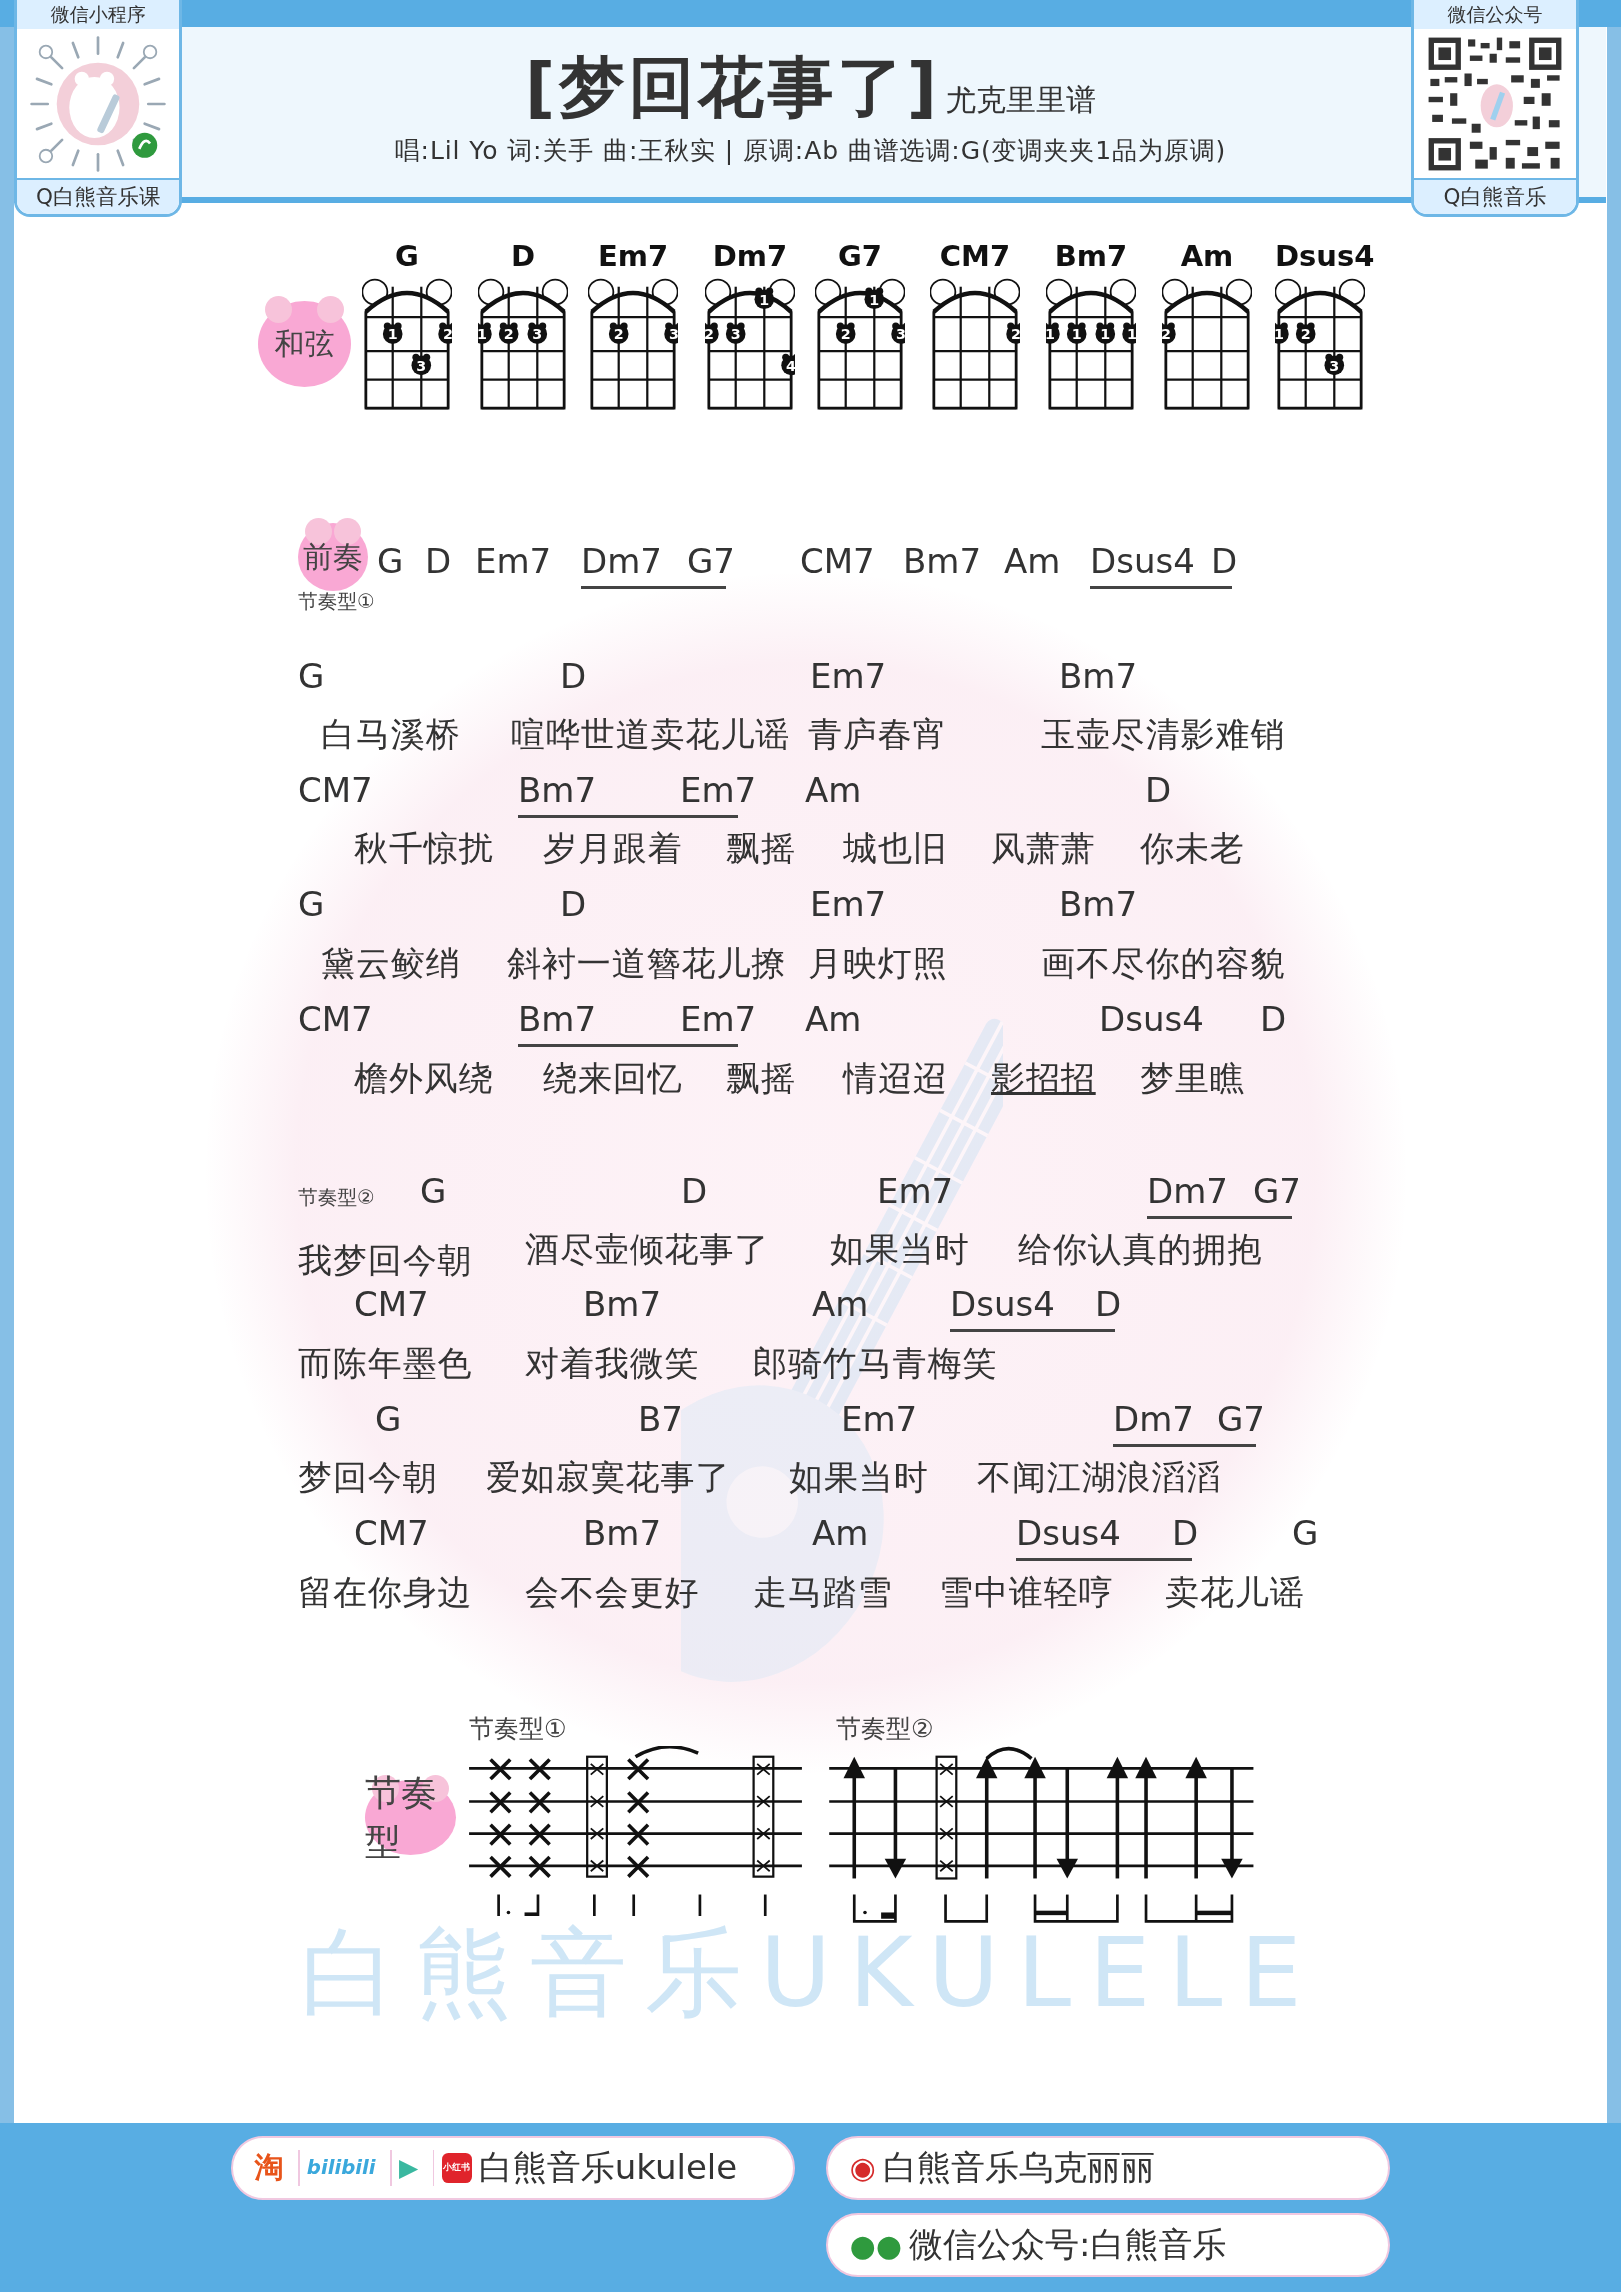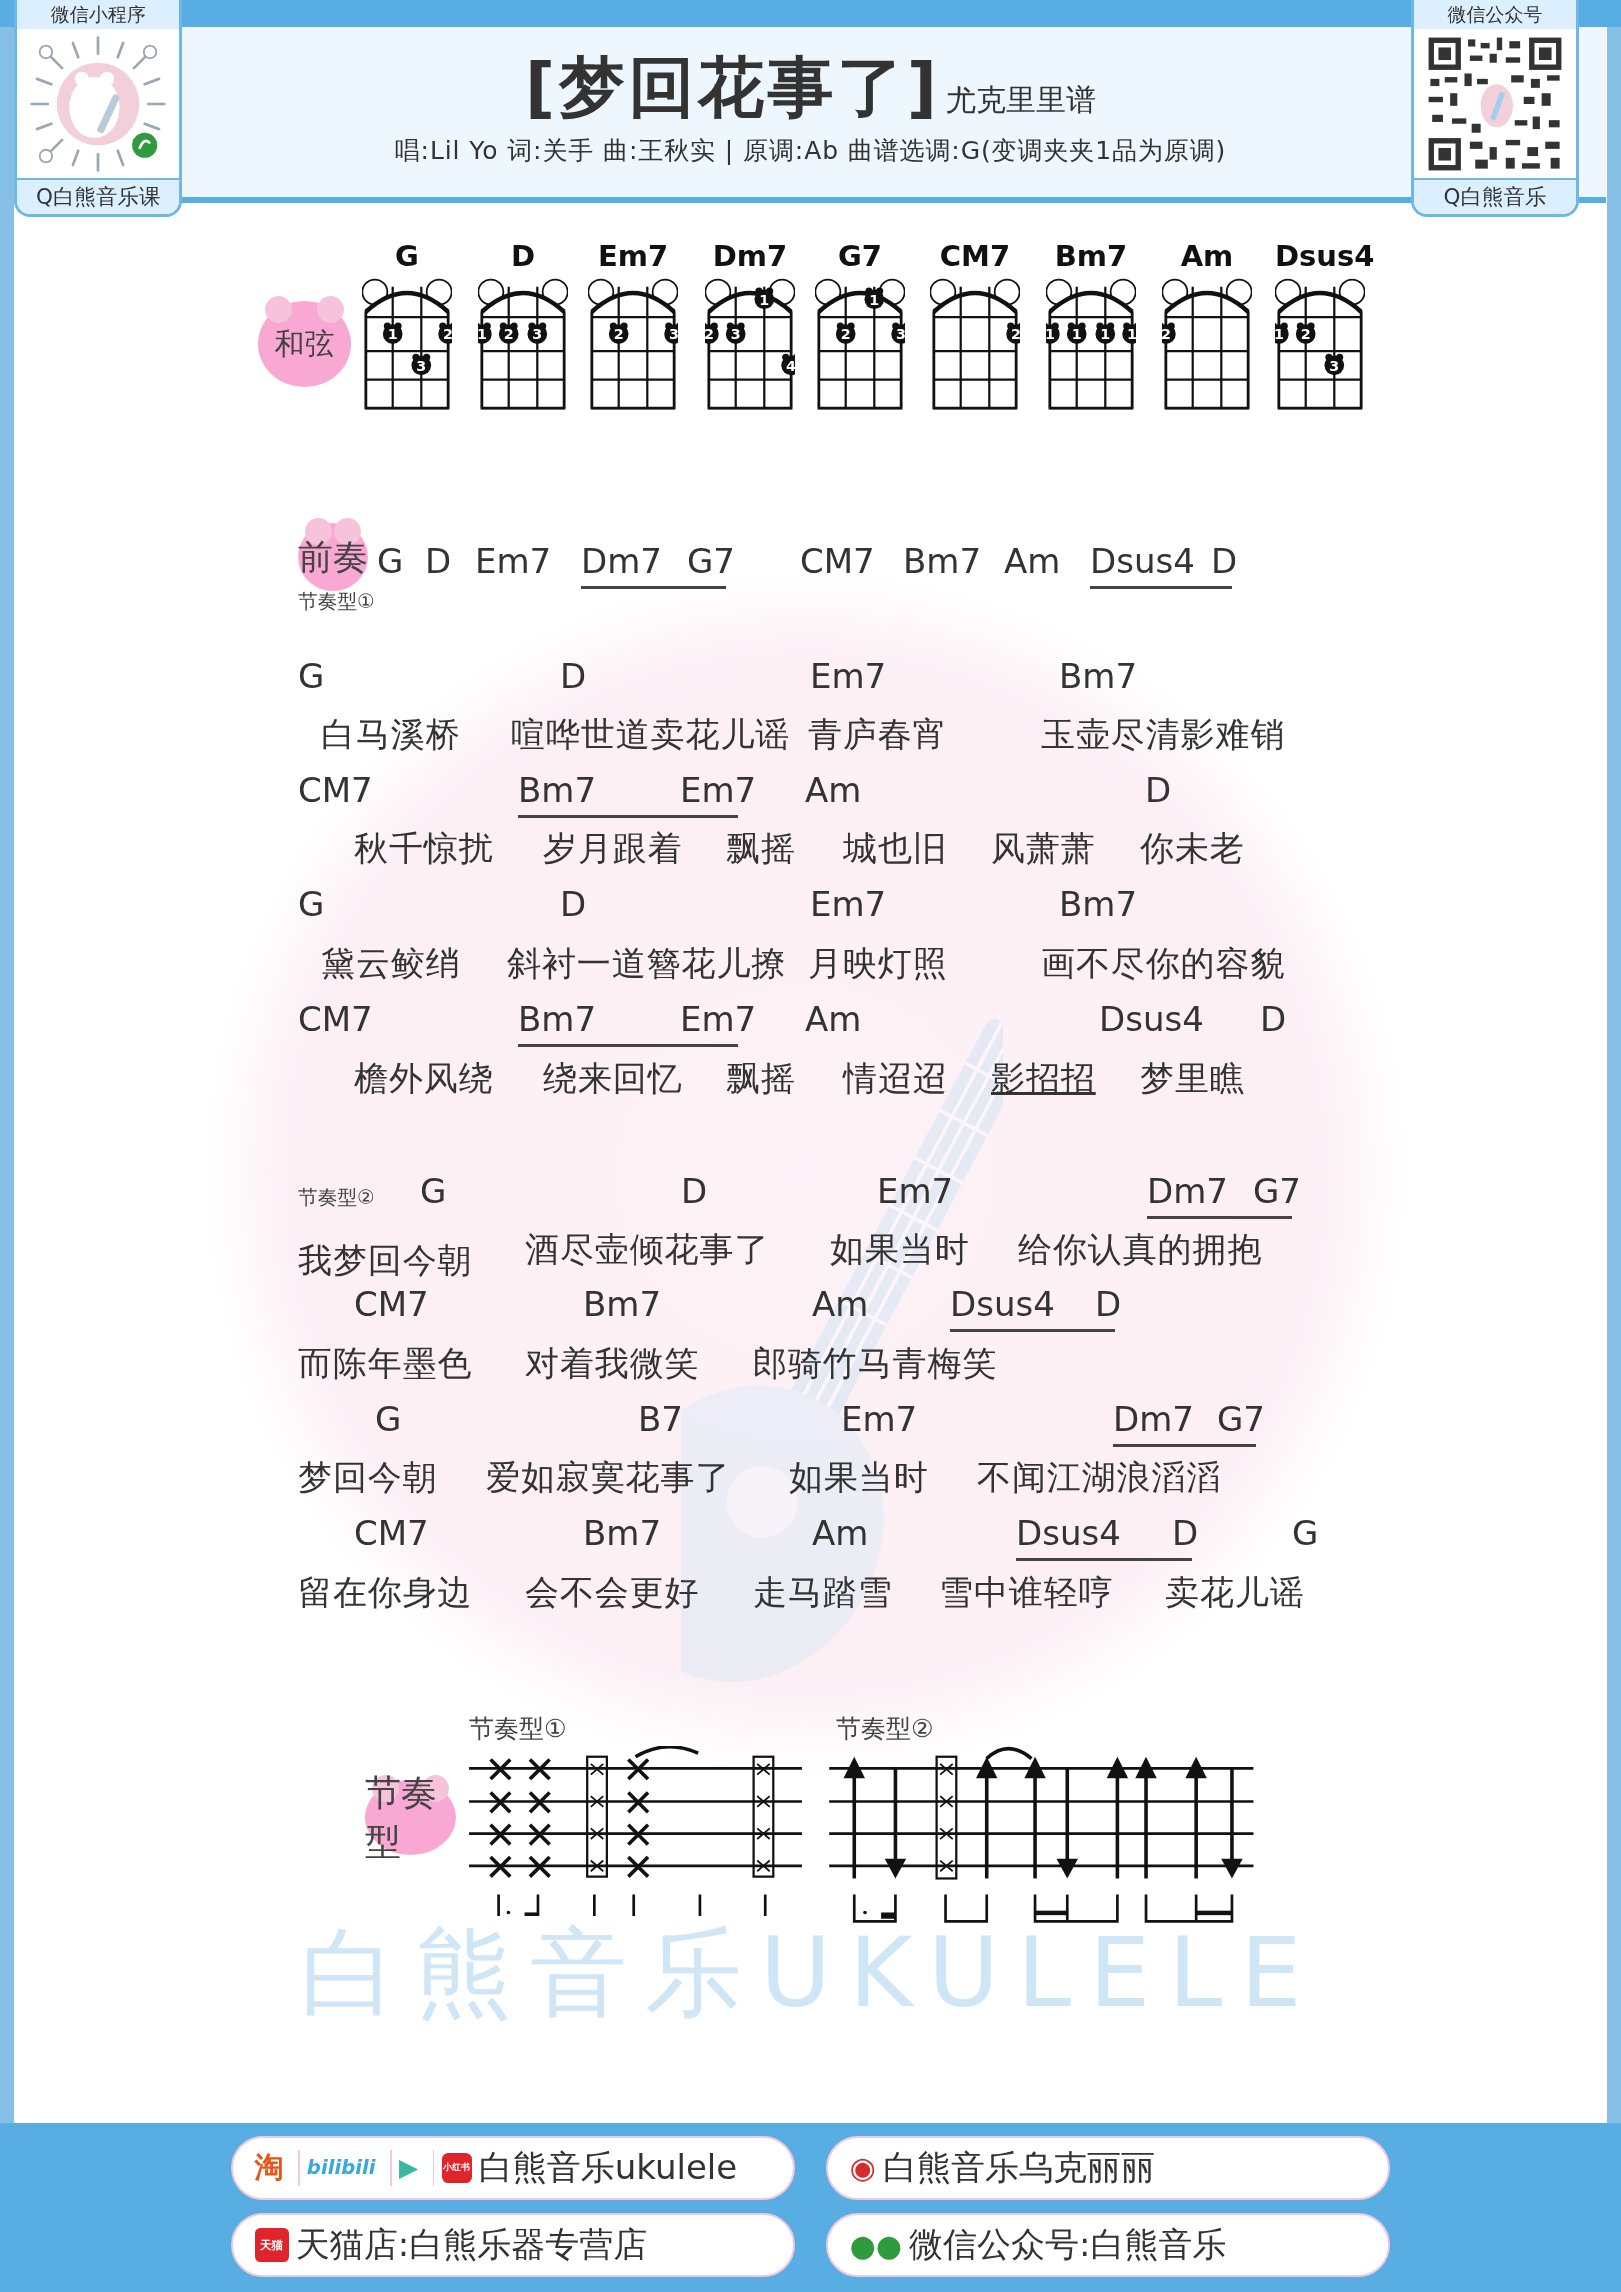--- a/index.html
+++ b/index.html
@@ -477,21 +477,21 @@
         <g>
           <circle cx="60" cy="91" r="4" fill="#111"></circle>
           <circle cx="72" cy="91" r="4" fill="#111"></circle>
           <circle cx="66" cy="100" r="11" fill="#111"></circle>
           <text x="66" y="106" text-anchor="middle" font-size="16" font-weight="bold" fill="#fff" font-family="DejaVu Sans, sans-serif">3</text>
         </g>
       </svg>
     </div>
   </div>
 
-<div class="pink-badge" style="left:298px; top:523px; width:70px; height:68px; font-size:35px;">
+<div class="pink-badge" style="left:298px; top:523px; width:70px; height:68px; font-size:30px;">
     <span>前奏</span>
   </div>
 <div class="line chord-row" id="intro-line" style="top:541px; left:298px; width:1075px; height:45px;"><span class="chord" style="left: 79px;">G</span><span class="chord" style="left: 127px;">D</span><span class="chord" style="left: 177px;">Em7</span><span class="chord" style="left: 283px;">Dm7</span><span class="chord" style="left: 389px;">G7</span><div style="position: absolute; left: 283px; top: 45px; width: 145px; height: 2.7px; background: rgb(68, 68, 68);"></div><span class="chord" style="left: 502px;">CM7</span><span class="chord" style="left: 605px;">Bm7</span><span class="chord" style="left: 706px;">Am</span><span class="chord" style="left: 792px;">Dsus4</span><span class="chord" style="left: 913px;">D</span><div style="position: absolute; left: 792px; top: 45px; width: 142px; height: 2.7px; background: rgb(68, 68, 68);"></div></div>
 <div class="line rhythm-tag" style="top:588px;">节奏型①</div>
 
 <div id="song-body">
     <div class="line chord-row" style="top: 656px; width: 1075px; height: 48px;"><span class="chord" style="left: 0px;">G</span><span class="chord" style="left: 262px;">D</span><span class="chord" style="left: 512px;">Em7</span><span class="chord" style="left: 761px;">Bm7</span></div>
     <div class="line lyric-row" style="top: 712px; width: 1075px; height: 48px;"><span class="lyric" style="left: 23px;">白马溪桥</span><span class="lyric" style="left: 213px;">喧哗世道卖花儿谣</span><span class="lyric" style="left: 510px;">青庐春宵</span><span class="lyric" style="left: 743px;">玉壶尽清影难销</span></div>
     <div class="line chord-row" style="top: 770px; width: 1075px; height: 48px;"><span class="chord" style="left: 0px;">CM7</span><span class="chord" style="left: 220px;">Bm7</span><span class="chord" style="left: 382px;">Em7</span><div style="position: absolute; left: 220px; top: 45px; width: 220px; height: 2.7px; background: rgb(68, 68, 68);"></div><span class="chord" style="left: 507px;">Am</span><span class="chord" style="left: 847px;">D</span></div>
     <div class="line lyric-row" style="top: 826px; width: 1075px; height: 48px;"><span class="lyric" style="left: 56px;">秋千惊扰</span><span class="lyric" style="left: 245px;">岁月跟着</span><span class="lyric" style="left: 428px;">飘摇</span><span class="lyric" style="left: 545px;">城也旧</span><span class="lyric" style="left: 693px;">风萧萧</span><span class="lyric" style="left: 842px;">你未老</span></div>
@@ -616,24 +616,20 @@
   <div class="pill" style="left:231px; top:12.5px; width:564px;">
     <span class="ico ico-taobao">淘</span>
     <span class="ico-sep"></span>
     <span class="ico ico-bili">bilibili</span>
     <span class="ico-sep"></span>
     <span class="ico" style="color:#3ab8a0; font-size:25px;">▶</span>
     <span class="ico-sep"></span>
     <span class="ico ico-red">小红书</span>
     <span>白熊音乐ukulele</span>
   </div>
-  <div class="pill" style="left:231px; top:90px; width:564px;">
-    <span class="ico ico-tmall">天猫</span>
-    <span>天猫店:白熊乐器专营店</span>
-  </div>
   <div class="pill" style="left:826px; top:12.5px; width:564px;">
     <span class="ico ico-weibo">◉</span>
     <span>白熊音乐乌克丽丽</span>
   </div>
   <div class="pill" style="left:826px; top:90px; width:564px;">
     <span class="ico ico-wechat">●●</span>
     <span>微信公众号:白熊音乐</span>
   </div>
 </div>
 

